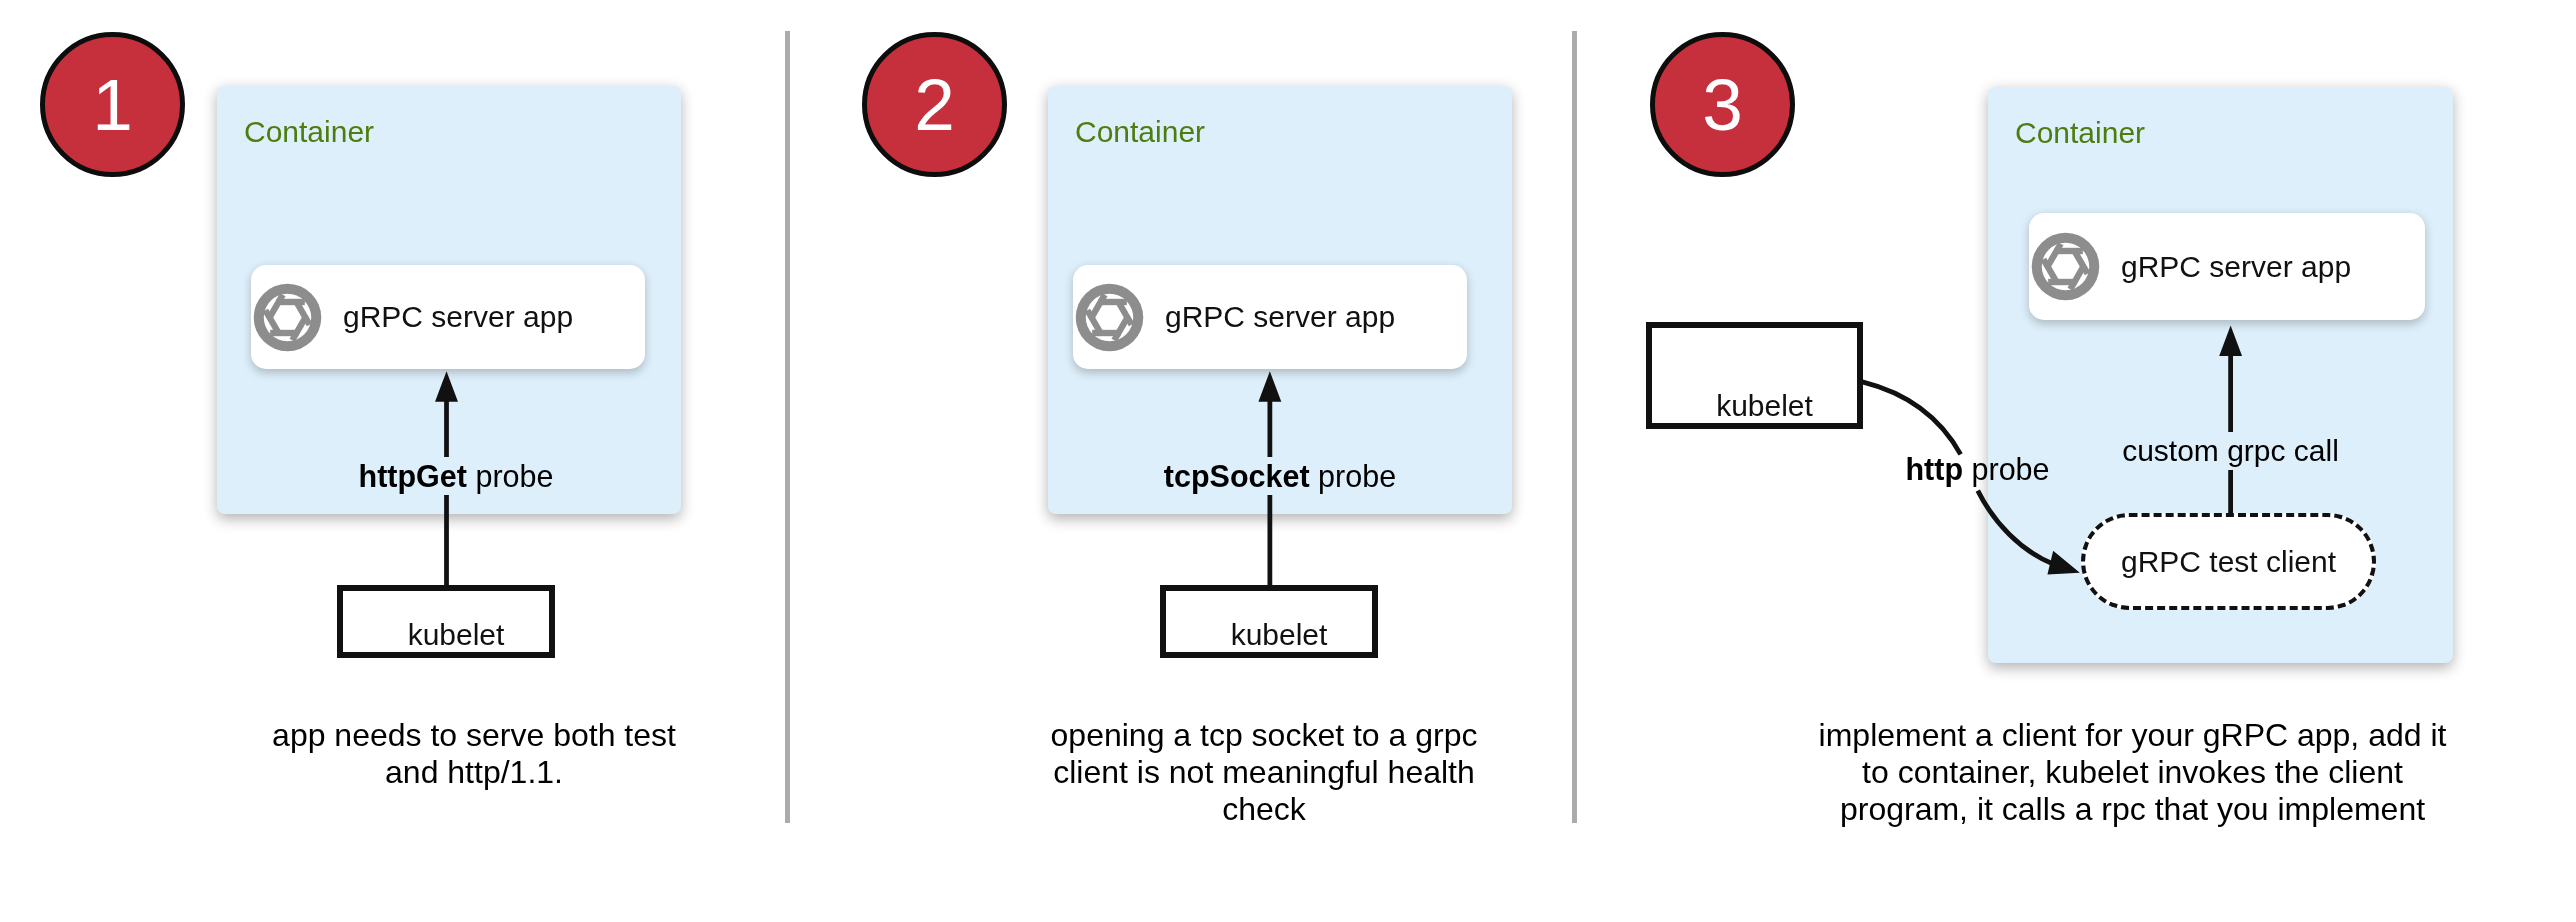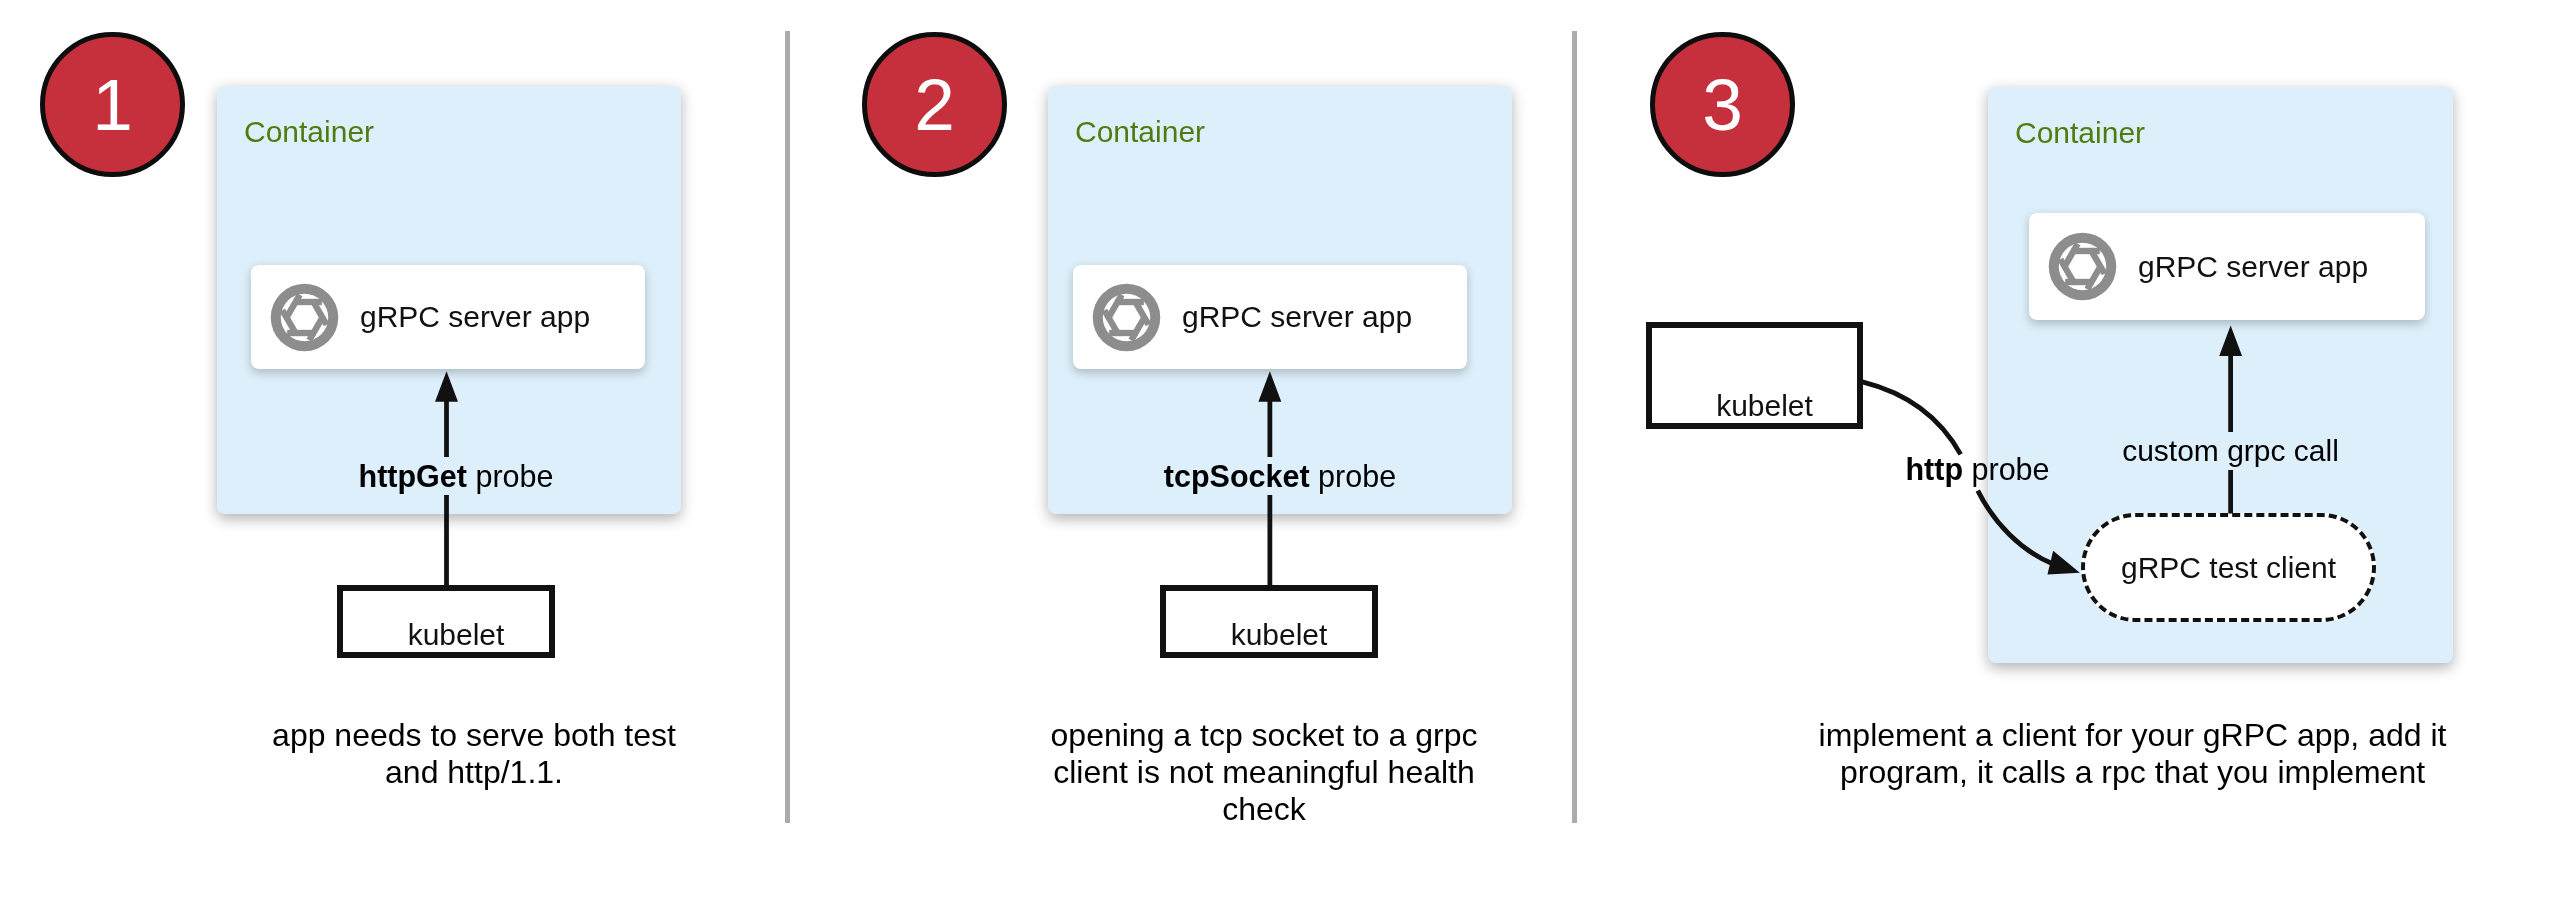--- a/index.html
+++ b/index.html
@@ -19,23 +19,23 @@
   
   .container-box{
     position:absolute;background:var(--blue);border-radius:7.6px;
     box-shadow:0 4.8px 13.4px rgba(0,0,0,0.30);
   }
   .container-label{
     position:absolute;left:27px;top:29px;font-size:30px;color:#4d7c0f;
   }
   
   .app-box{
-    position:absolute;background:#fff;border-radius:8px;
+    position:absolute;background:#fff;border-radius:15px;
     box-shadow:0 3.8px 9.5px rgba(0,0,0,0.22);
-    display:flex;align-items:center;padding-left:17px;box-sizing:border-box;
+    display:flex;align-items:center;box-sizing:border-box;
   }
   .app-label{margin-left:19px;font-size:30px;color:#111;}
   .ap-disc{fill:var(--gray-icon);}
   .ap-blades line{stroke:var(--gray-icon);stroke-width:7;}
   
   .kubelet{
     position:absolute;background:#fff;border:6.7px solid #111;box-sizing:border-box;
     display:flex;align-items:flex-end;justify-content:center;font-size:30px;color:#111;padding-left:20px;
   }
   
@@ -134,25 +134,26 @@
         <line x1="-12" y1="-17" x2="19" y2="-17" transform="rotate(180)"></line>
         <line x1="-12" y1="-17" x2="19" y2="-17" transform="rotate(240)"></line>
         <line x1="-12" y1="-17" x2="19" y2="-17" transform="rotate(300)"></line>
       </g>
     </svg>
     <span class="app-label">gRPC server app</span>
   </div>
   <div class="kubelet" style="left:1646px;top:322px;width:217px;height:107px">
     <span>kubelet</span>
   </div>
-  <div class="test-client" style="left:2081px;top:513px;width:295px;height:109px">
+  <div class="test-client" style="left:2081px;top:513px;width:295px;height:97px">
     <span>gRPC test client</span>
   </div>
   <div class="caption" style="left:1789px;top:717px;width:687px">
     <div>implement a client for your gRPC app, add it</div>
+    <div>to container, kubelet invokes the client</div>
     <div>program, it calls a rpc that you implement</div>
   </div>
 
   <div class="badge" style="left:40px;top:32px">
     <span>1</span>
   </div>
   <div class="badge" style="left:862px;top:32px">
     <span>2</span>
   </div>
   <div class="badge" style="left:1650px;top:32px">

